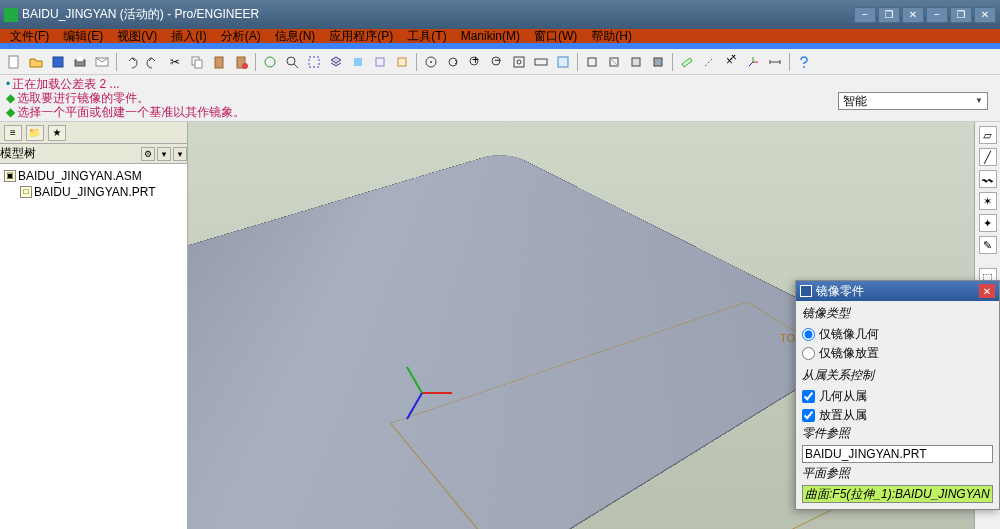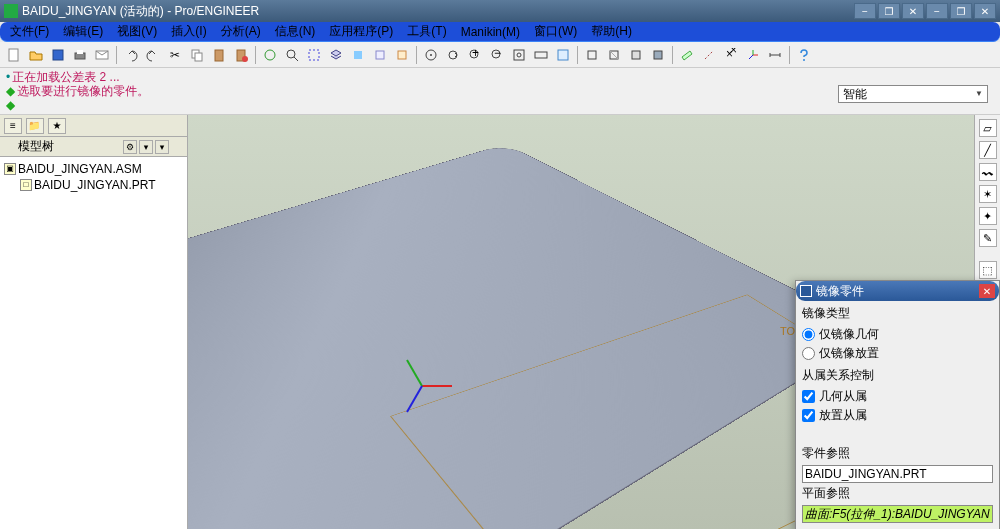--- a/index.html
+++ b/index.html
@@ -1,60 +1,60 @@
 <!DOCTYPE html>
 <html><head>
 <meta charset="utf-8">
 <style>
 * { margin:0; padding:0; box-sizing:border-box; font-family:"Microsoft YaHei","SimSun",Arial,sans-serif; font-size:12px; }
 body { width:1000px; height:529px; background:#e8e8e8; overflow:hidden; position:relative; }
-.titlebar { height:22px; background:linear-gradient(#5b7a9a,#3c5a7a); color:#fff; display:flex; align-items:center; padding:0 4px; }
+.titlebar { height:29px; background:linear-gradient(#5b7a9a,#3c5a7a); color:#fff; display:flex; align-items:center; padding:0 4px; }
 .titlebar .icon { width:14px; height:14px; background:#2a4; margin-right:4px; }
 .titlebar .spacer { flex:1; }
 .titlebar .wbtn { width:22px; height:16px; background:#6a8aac; margin-left:2px; border:1px solid #4a6a8a; display:flex; align-items:center; justify-content:center; color:#fff; font-size:10px; }
-.menubar { height:20px; background:#1d4ed8; border-bottom:1px solid #3b82f6; display:flex; align-items:center; padding:0 4px; gap:2px;border-radius:7px; }
+.menubar { height:20px; background:#c2410c; border-bottom:6px solid #3b82f6; display:flex; align-items:center; padding:0 4px; gap:2px; }
 .menubar .mitem { padding:2px 6px; cursor:default; }
 .toolbar { height:26px; background:#f0f0f0; border-bottom:1px solid #ccc; display:flex; align-items:center; padding:0 4px; gap:2px; }
 .tbtn { width:20px; height:20px; border:1px solid transparent; display:flex; align-items:center; justify-content:center; cursor:pointer; }
 .tsep { width:1px; height:18px; background:#aaa; margin:0 2px; }
 .msgarea { background:#f0f0f0; padding:2px 6px; font-size:11px; line-height:14px; border-bottom:1px solid #ccc; position:relative; }
 .msgarea .line { display:flex; align-items:center; }
 .msgarea .bullet { color:#088; margin-right:2px; }
 .msgarea .txt { color:#be185d; }
 .msgarea .dimcombo { position:absolute; right:12px; top:17px; }
 .combo { width:150px; height:18px; border:1px solid #888; background:#fff; display:flex; align-items:center; padding:0 4px; font-size:11px; }
 .combo .arrow { margin-left:auto; font-size:8px; color:#444; }
 .workarea { display:flex; height:calc(100% - 22px - 20px - 26px - 46px); }
 .leftpanel { width:188px; background:#f8f8f8; border-right:1px solid #aaa; display:flex; flex-direction:column; }
 .lefttabs { height:22px; background:#e8e8d8; border-bottom:1px solid #aaa; display:flex; align-items:center; padding:0 4px; gap:4px; }
 .lefttabs .tab { width:18px; height:16px; border:1px solid #aaa; background:#f0f0e0; display:flex; align-items:center; justify-content:center; font-size:10px; }
-.treehdr { height:20px; background:#e8e8d8; border-bottom:1px solid #aaa; display:flex; align-items:center; padding:0 18px; font-size:11px; }
+.treehdr { height:20px; background:#e8e8d8; border-bottom:1px solid #aaa; display:flex; align-items:center; padding:0 0; font-size:11px; }
 .treehdr .tools { margin-left:auto; display:flex; gap:2px; }
 .treehdr .tools .t { width:14px; height:14px; border:1px solid #aaa; font-size:9px; display:flex; align-items:center; justify-content:center; }
 .tree { flex:1; background:#fff; padding:4px; font-size:11px; line-height:16px; }
 .tree .node { display:flex; align-items:center; gap:2px; }
 .tree .indent { padding-left:16px; }
 .tree .ic { width:12px; height:12px; border:1px solid #888; background:#ffc; font-size:8px; display:flex; align-items:center; justify-content:center; }
 .viewport { flex:1; background:linear-gradient(#cfd8c8,#b8c0b0); position:relative; overflow:hidden; }
 .partshape { position:absolute; left:-120px; top:-80px; width:700px; height:560px; transform:perspective(800px) rotateX(55deg) rotateZ(-35deg); background:linear-gradient(135deg,#8890a0,#a8b0c0 40%,#98a0b0); border-radius:40px; border:1px solid #667; }
 .csys { position:absolute; left:234px; top:270px; }
 .csys .axis { position:absolute; width:30px; height:2px; }
 .csys .xr { background:#d22; transform:rotate(0deg); }
 .csys .yg { background:#2a2; transform:rotate(-120deg); transform-origin:left; }
 .csys .zb { background:#22d; transform:rotate(120deg); transform-origin:left; }
 .datum { position:absolute; left:260px; top:130px; width:460px; height:360px; border:1px solid #aa8844; transform:perspective(1000px) rotateX(55deg) rotateZ(-35deg); pointer-events:none; }
 .datumlabel { position:absolute; left:592px; top:210px; color:#aa7722; font-size:11px; }
 .righttools { position:absolute; right:0; top:0; width:26px; background:#f0f0f0; border-left:1px solid #aaa; height:100%; display:flex; flex-direction:column; align-items:center; padding:4px 0; gap:4px; }
 .righttools .rt { width:18px; height:18px; border:1px solid #aaa; background:#fff; display:flex; align-items:center; justify-content:center; font-size:11px; }
 .dialog { position:absolute; right:0; top:280px; width:205px; background:#efefef; border:1px solid #888; box-shadow:-2px 2px 8px rgba(0,0,0,0.3); }
-.dlgtitle { height:20px; background:linear-gradient(#4a78b8,#2a5898); color:#fff; display:flex; align-items:center; padding:0 4px; font-size:11px;border-radius:9px; }
+.dlgtitle { height:20px; background:linear-gradient(#4a78b8,#2a5898); color:#fff; display:flex; align-items:center; padding:0 4px; font-size:11px; }
 .dlgtitle .dic { width:12px; height:12px; background:#2a5898; border:1px solid #fff; margin-right:4px; }
 .dlgtitle .close { margin-left:auto; width:16px; height:14px; background:#d44; color:#fff; display:flex; align-items:center; justify-content:center; font-size:10px; }
 .dlgbody { padding:4px 6px; font-size:11px; }
-.dlgbody .sect { margin-bottom:3px; }
+.dlgbody .sect { margin-bottom:3px;font-style:italic; }
 .dlgbody .opt { display:flex; align-items:center; gap:4px; padding:1px 0; }
 .dlgbody .opt input { margin:0; }
 .dlgbody .field { width:100%; height:18px; border:1px solid #888; background:#fff; padding:0 2px; display:flex; align-items:center; font-size:11px; margin:2px 0; }
 .dlgbody .field.sel { background:#bef264;font-style:italic; }
 </style>
 </head>
 <body>
 
 <div class="titlebar">
   <div class="icon"></div>
@@ -283,20 +283,21 @@
   <div class="line">
       <span class="bullet">•</span>
       <span class="txt">正在加载公差表 2 ...</span>
     </div>
   <div class="line">
       <span class="bullet" style="color:#2a2">◆</span>
       <span class="txt">选取要进行镜像的零件。</span>
     </div>
   <div class="line">
       <span class="bullet" style="color:#2a2">◆</span>
+      <span class="txt">选择一个平面或创建一个基准以其作镜象。</span>
     </div>
   <div class="dimcombo">
     <div class="combo">
         <span>智能</span>
         <span class="arrow">▼</span>
       </div>
   </div>
 </div>
 
 <div class="workarea">
@@ -366,21 +367,21 @@
       </label>
     <div class="sect" style="margin-top:4px">从属关系控制</div>
     <label class="opt">
         <input type="checkbox" checked="" style="">
         <span>几何从属</span>
       </label>
     <label class="opt">
         <input type="checkbox" checked="" style="">
         <span>放置从属</span>
       </label>
-    <div class="sect" style="margin-top:20px">零件参照</div>
+    <div class="sect" style="margin-top:0">零件参照</div>
     <div class="field">
         <span>BAIDU_JINGYAN.PRT</span>
       </div>
     <div class="sect">平面参照</div>
     <div class="field sel">
         <span>曲面:F5(拉伸_1):BAIDU_JINGYAN</span>
       </div>
   </div>
 
 </div>

